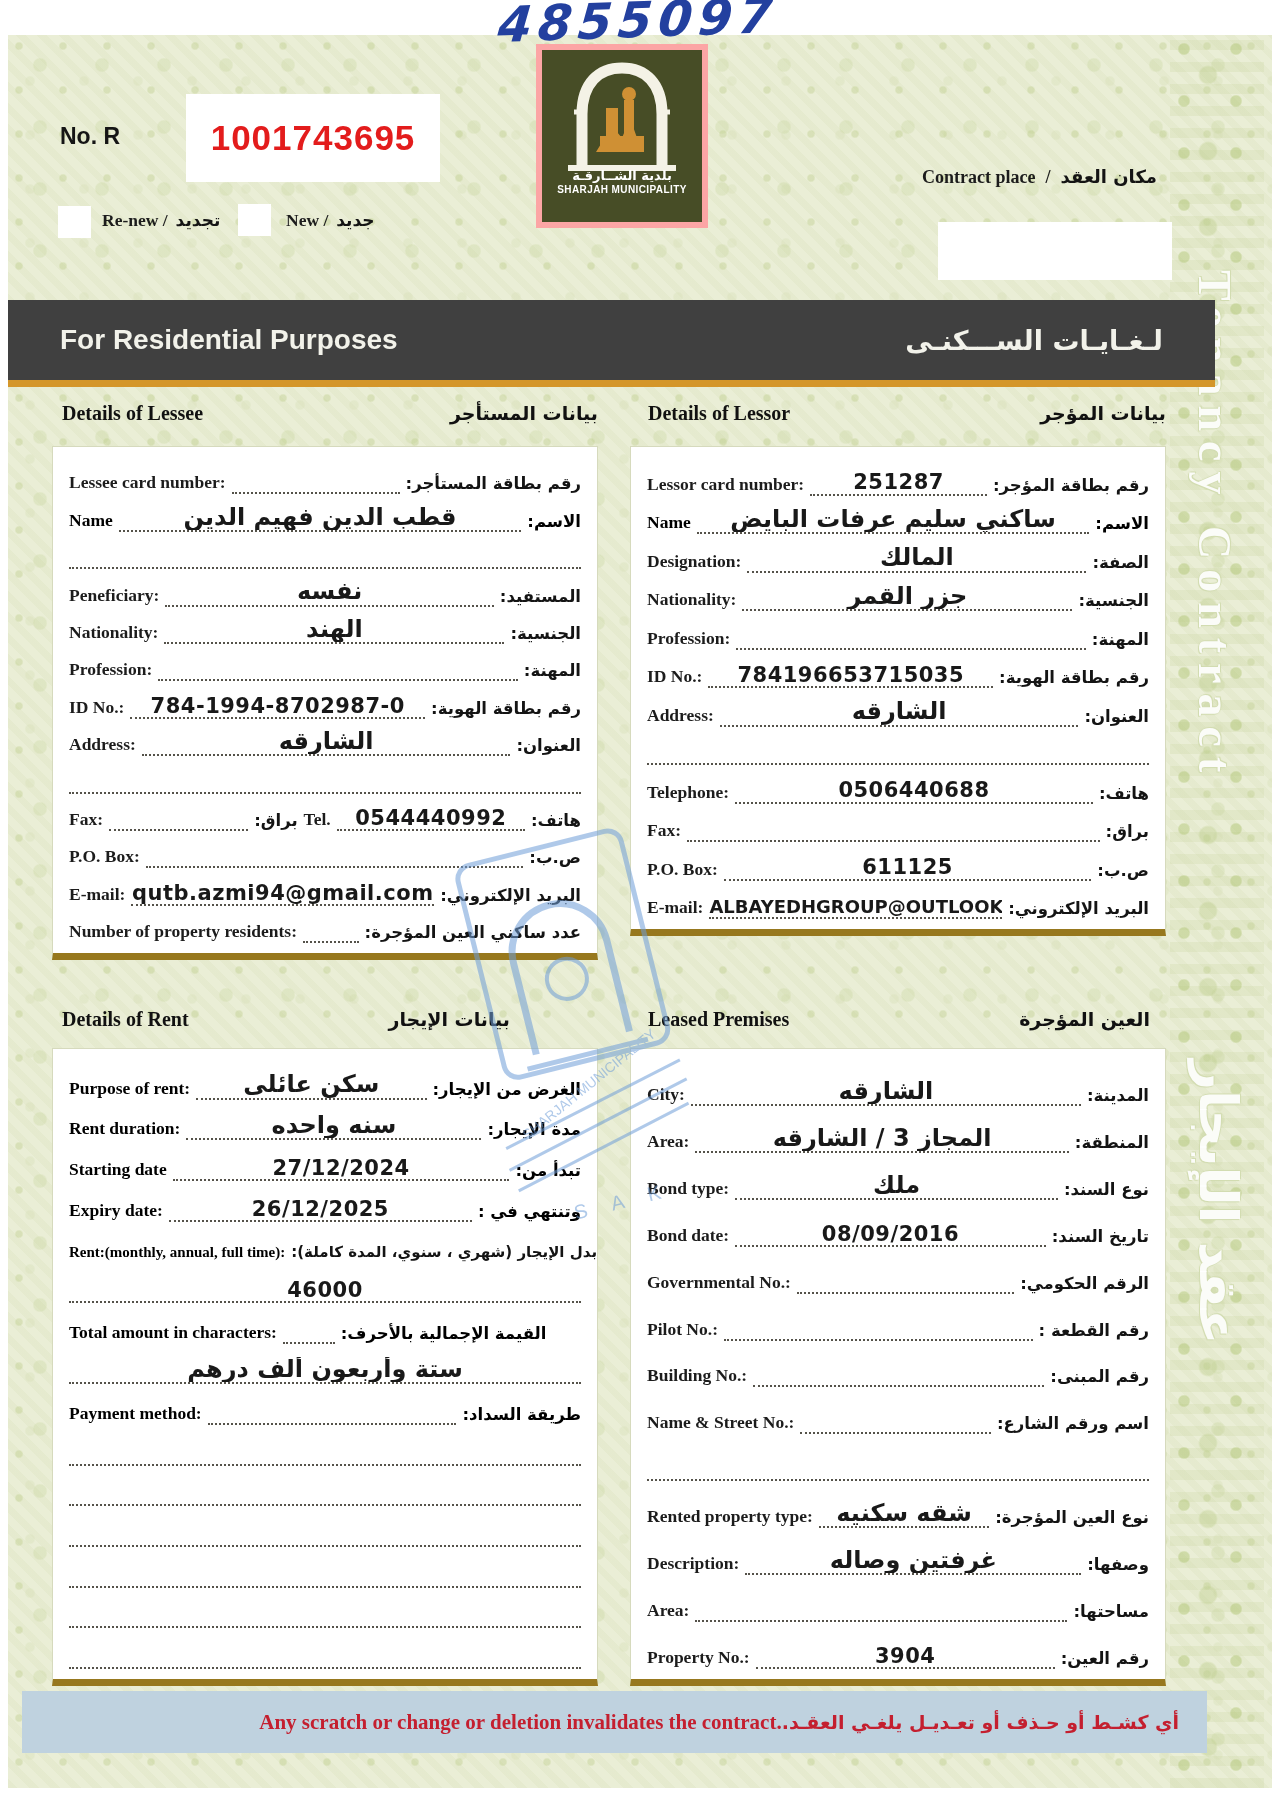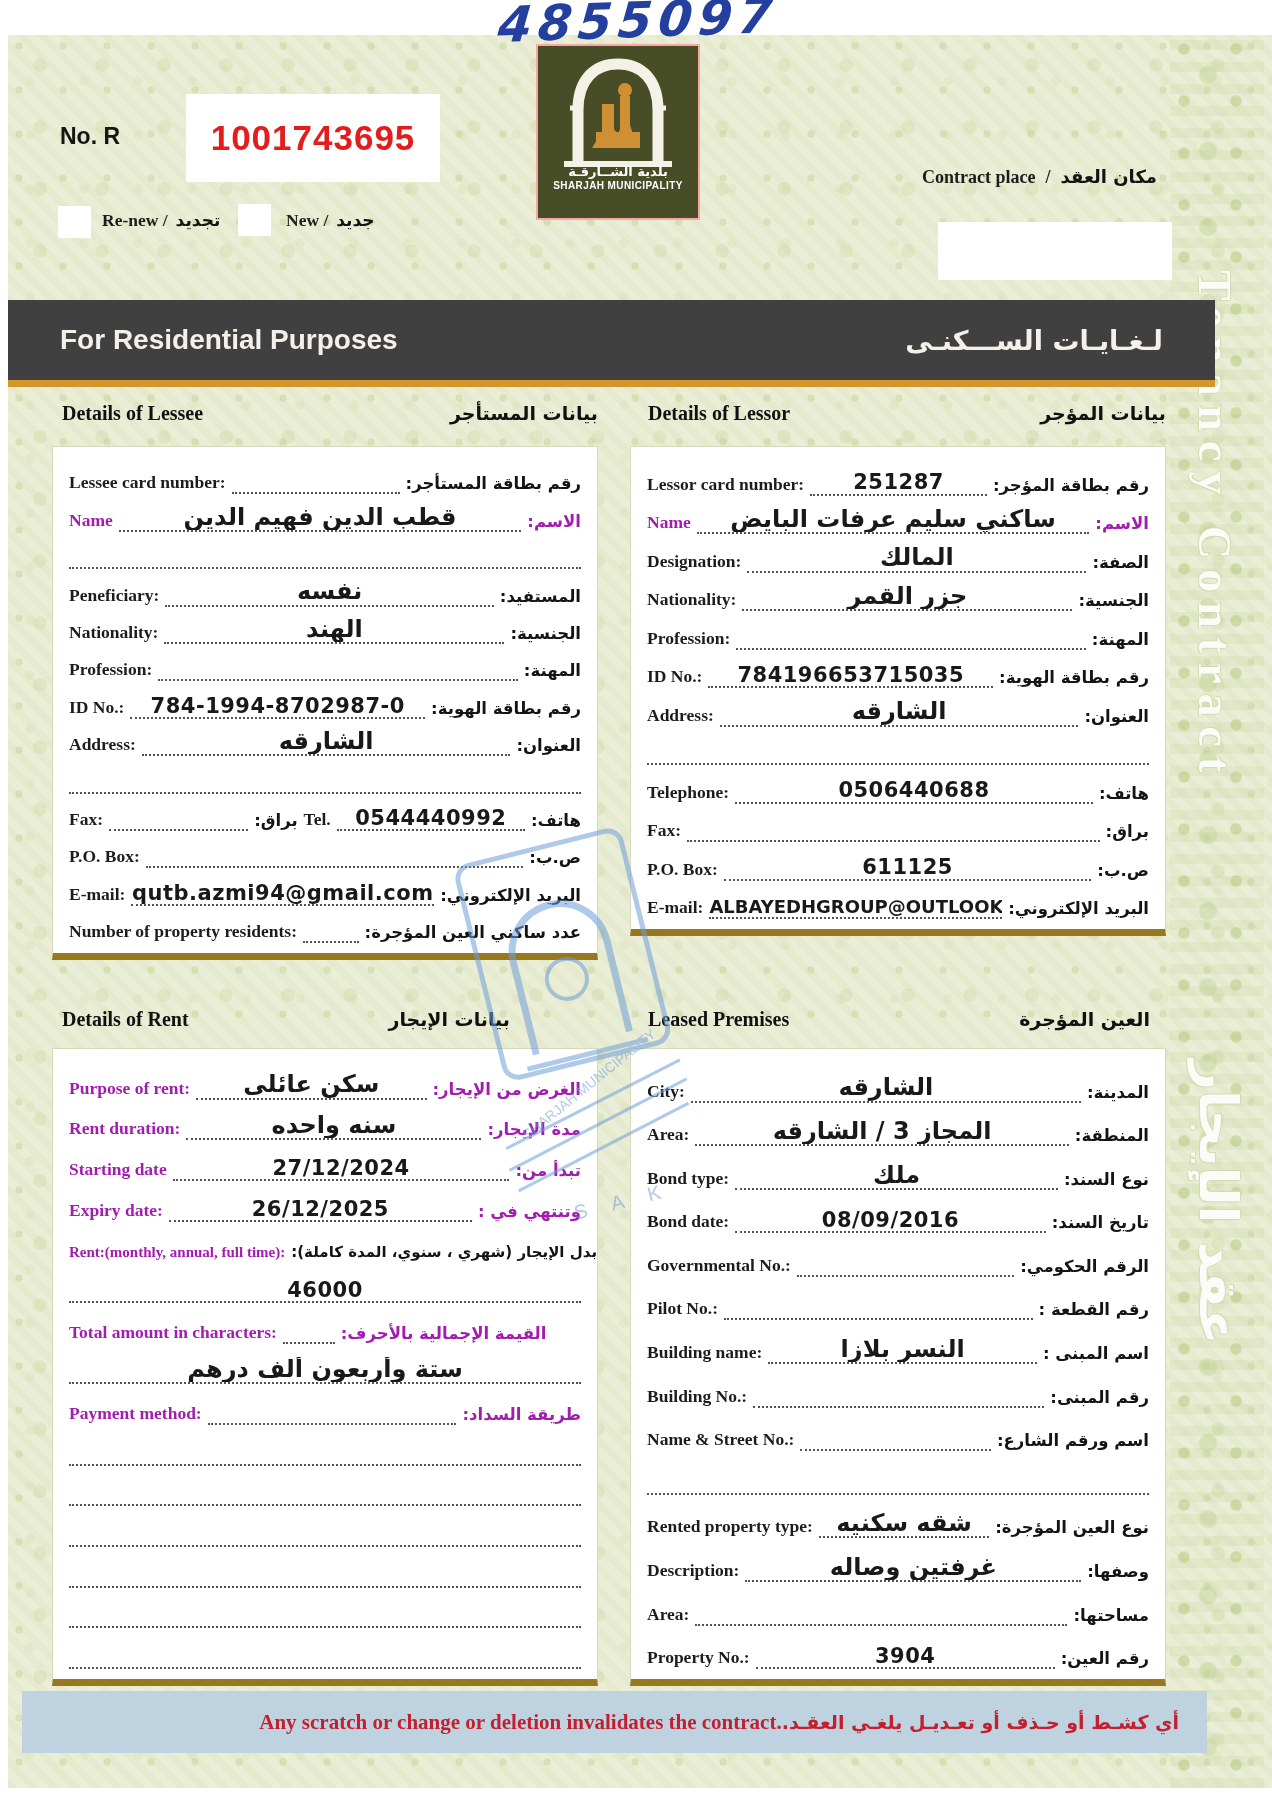--- a/index.html
+++ b/index.html
@@ -27,21 +27,21 @@
         font-weight:bold;font-style:italic;font-size:49px;color:#23409f;
         letter-spacing:6px;transform:rotate(-2deg) skewX(-7deg);}
   .no-r{position:absolute;left:60px;top:123px;font-family:"Liberation Sans",sans-serif;
         font-weight:bold;font-size:23px;color:#151515;}
   .contract-no{position:absolute;left:186px;top:94px;width:254px;height:88px;background:#fff;
         display:flex;align-items:center;justify-content:center;}
   .contract-no span{font-family:"Liberation Sans",sans-serif;font-weight:bold;font-size:35px;
         color:#e31c1c;letter-spacing:1px;}
   
   .logo{position:absolute;left:536px;top:44px;width:160px;height:172px;background:#474d26;
-        border:2px solid #fca5a5;display:flex;flex-direction:column;align-items:center;}
+        border:6px solid #fca5a5;display:flex;flex-direction:column;align-items:center;}
   .logo svg{display:block;}
   .logo .lg-ar{font-family:"DejaVu Sans",sans-serif;font-weight:bold;font-size:13px;color:#fff;margin-top:-4px;}
   .logo .lg-en{font-family:"Liberation Sans",sans-serif;font-weight:bold;font-size:10px;
         color:#fff;letter-spacing:.4px;margin-top:1px;}
   .cp-label{position:absolute;left:907px;top:166px;width:250px;display:flex;justify-content:flex-end;
         gap:10px;align-items:baseline;}
   .cp-label .en{font-size:18px;}
   .cp-box{position:absolute;left:938px;top:222px;width:234px;height:58px;background:#fff;}
   .cb{position:absolute;width:33px;height:32px;background:#fff;}
   .cb-label{position:absolute;display:flex;gap:8px;align-items:baseline;}
@@ -57,21 +57,21 @@
   .sec-title-ar{position:absolute;font-family:"DejaVu Sans",sans-serif;font-weight:bold;
         font-size:19px;color:#111;text-align:right;direction:rtl;}
   
   .box{position:absolute;background:#fff;border:1px solid #d6dabd;border-bottom:7px solid #97781e;
        box-sizing:border-box;display:flex;flex-direction:column;justify-content:space-between;
        padding:10px 16px 10px;}
   .frow{display:flex;align-items:flex-end;gap:6px;flex:1;min-height:26px;}
   .lbl{white-space:nowrap;padding-bottom:1px;}
   .en{font-family:"Liberation Serif",serif;font-weight:bold;font-size:17.5px;color:#1c1c1c;}
   .ar{font-family:"DejaVu Sans",sans-serif;font-weight:bold;font-size:16.5px;color:#141414;}
-  .red{color:#a21caf;}
+  .red{color:#000000;}
   .small{font-size:15px;}
   .dots{border-bottom:2.5px dotted #55524a;text-align:center;font-weight:bold;min-height:3px;
         line-height:1.05;color:#191919;overflow:hidden;}
   .gap{min-height:3px;}
   .arval{font-family:"DejaVu Sans",sans-serif;font-size:24px;direction:rtl;}
   .numval{font-family:"DejaVu Sans",sans-serif;font-size:21px;letter-spacing:.5px;}
   .email{font-size:18px;letter-spacing:0;}
   
   .stamp{position:absolute;left:424px;top:828px;width:310px;height:440px;opacity:.55;
          filter:blur(.5px);pointer-events:none;}
@@ -365,25 +365,20 @@
         <span class="en lbl">Governmental No.:</span>
         <span class="dots" style="flex: 1 1 0%;"></span>
         <span class="ar lbl" dir="rtl">الرقم الحكومي:</span>
       </div>
       <div class="frow">
         <span class="en lbl">Pilot No.:</span>
         <span class="dots" style="flex: 1 1 0%;"></span>
         <span class="ar lbl" dir="rtl">رقم القطعة :</span>
       </div>
       <div class="frow">
-        <span class="en lbl">Building name:</span>
-        <span class="dots arval" dir="rtl" style="flex: 1 1 0%;">النسر بلازا</span>
-        <span class="ar lbl" dir="rtl">اسم المبنى :</span>
-      </div>
-      <div class="frow">
         <span class="en lbl">Building No.:</span>
         <span class="dots" style="flex: 1 1 0%;"></span>
         <span class="ar lbl" dir="rtl">رقم المبنى:</span>
       </div>
       <div class="frow">
         <span class="en lbl">Name &amp; Street No.:</span>
         <span class="dots" style="flex: 1 1 0%;"></span>
         <span class="ar lbl" dir="rtl">اسم ورقم الشارع:</span>
       </div>
       <div class="frow">

